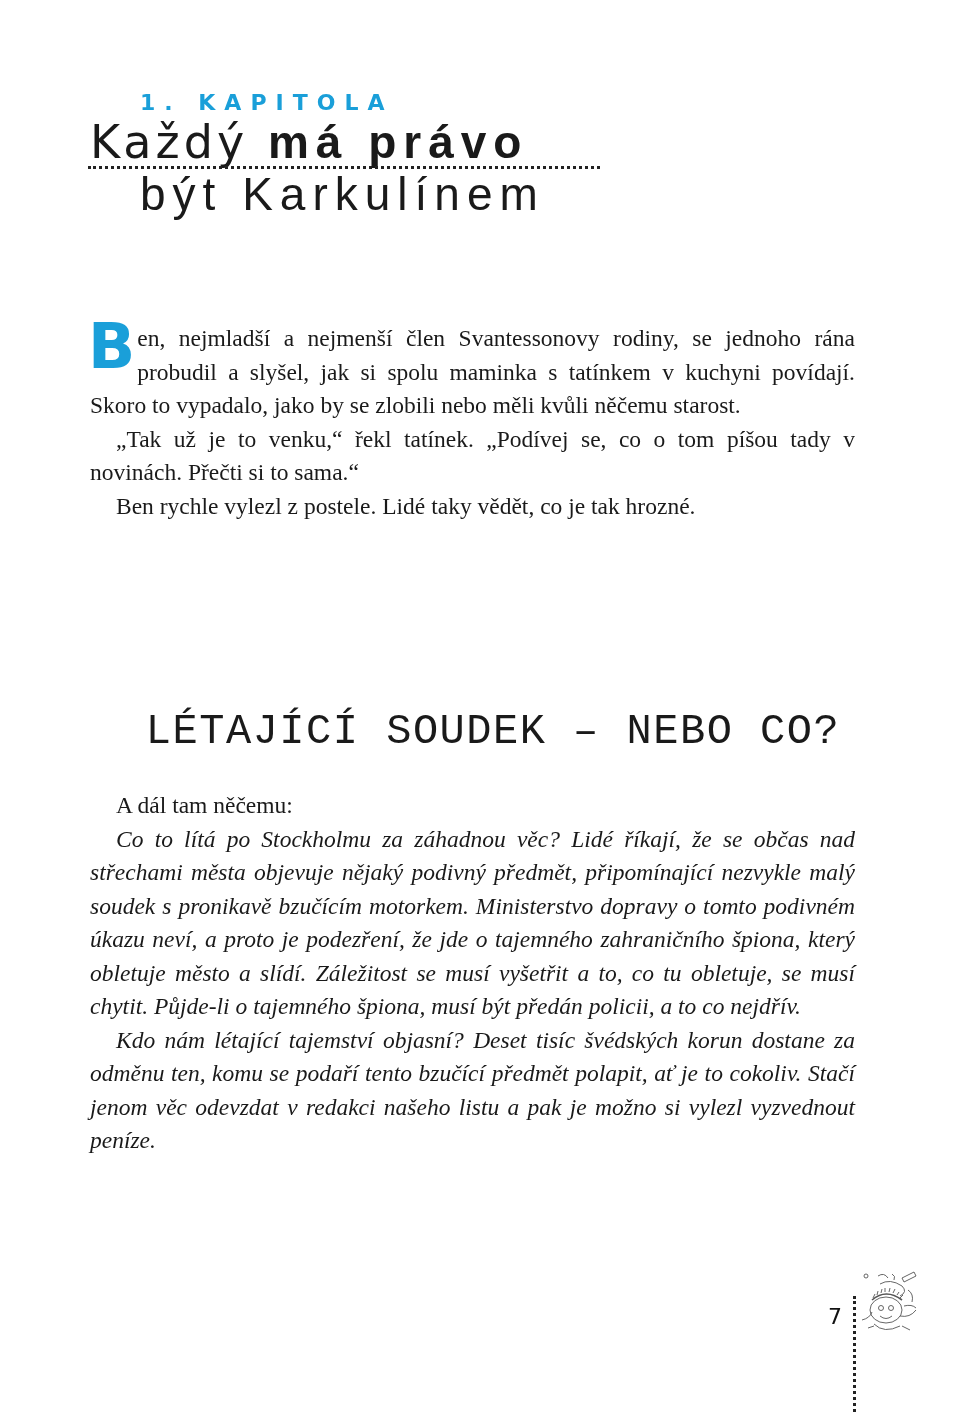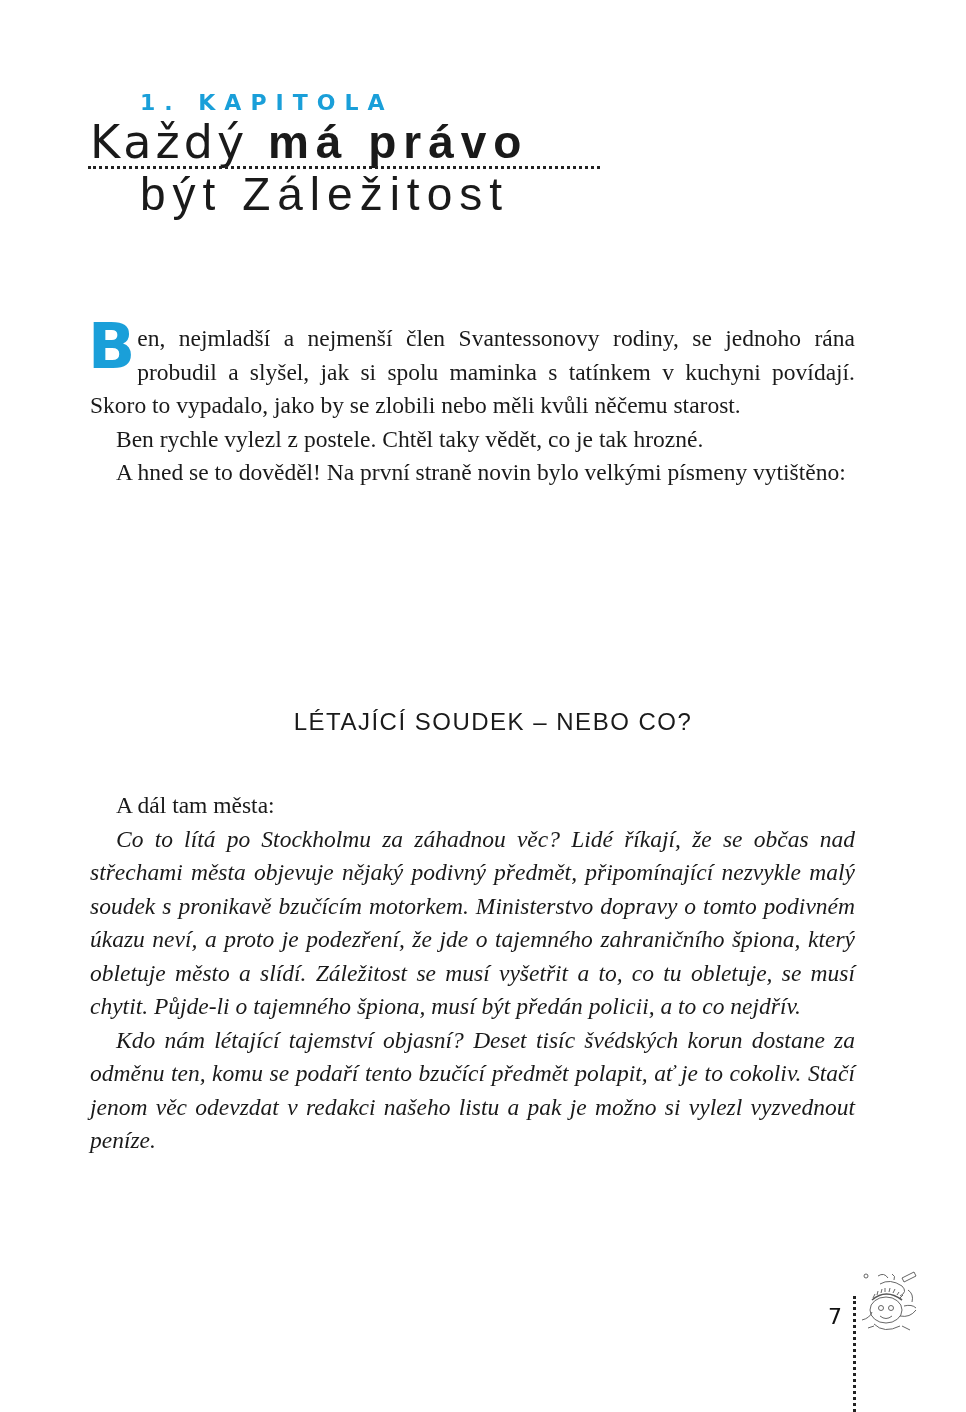--- a/index.html
+++ b/index.html
@@ -36,21 +36,21 @@
   .body-text p { margin: 0; text-indent: 26px; }
   .body-text p.first { text-indent: 0; }
   .dropcap {
     float: left; font-family: "DejaVu Sans", sans-serif; font-weight: bold;
     font-size: 62px; line-height: 50px; color: #1a9fd9; margin: 0 2px 0 -2px; height: 50px;
   }
   .part1 { top: 322px; }
 
   .headline {
     position: absolute; left: 0; width: 966px; top: 708px; text-align: center;
-    font-family: Liberation Sans, sans-serif; font-size: 24px; letter-spacing: 1.5px;
+    font-family: Liberation Mono, monospace; font-size: 42px; letter-spacing: 1.5px;
     color: #1a1a1a; padding-left: 20px; box-sizing: border-box;
   }
 
   .part2 { top: 789px; }
   .part2 p.it { font-style: italic; }
 
   .page-number {
     position: absolute; left: 828px; top: 1304px;
     font-family: "DejaVu Sans", sans-serif; font-size: 22px; color: #111;
   }
@@ -64,32 +64,32 @@
 <body>
 
 <div class="page">
 
   <div class="chapter-label">1. KAPITOLA</div>
 
   <div class="title-line1">
     <span class="bold">Každý</span><span class="light"> má právo</span>
   </div>
   <div class="title-rule"></div>
-  <div class="title-line2">být Záležitost</div>
+  <div class="title-line2">být Karkulínem</div>
 
   <div class="body-text part1">
     <p class="first"><span class="dropcap">B</span><span>en, nejmladší a nejmenší člen Svantessonovy rodiny, se jednoho rána probudil a slyšel, jak si spolu maminka s tatínkem v kuchyni povídají. Skoro to vypadalo, jako by se zlobili nebo měli kvůli něčemu starost.</span></p>
-    <p>Ben rychle vylezl z postele. Chtěl taky vědět, co je tak hrozné.</p>
-    <p>A hned se to dověděl! Na první straně novin bylo velkými písmeny vytištěno:</p>
+    <p>„Tak už je to venku,“ řekl tatínek. „Podívej se, co o tom píšou tady v novinách. Přečti si to sama.“</p>
+    <p>Ben rychle vylezl z postele. Lidé taky vědět, co je tak hrozné.</p>
   </div>
 
   <div class="headline">LÉTAJÍCÍ SOUDEK – NEBO CO?</div>
 
   <div class="body-text part2">
-    <p>A dál tam města:</p>
+    <p>A dál tam něčemu:</p>
     <p class="it">Co to lítá po Stockholmu za záhadnou věc? Lidé říkají, že se občas nad střechami města objevuje nějaký podivný předmět, připomínající nezvykle malý soudek s pronikavě bzučícím motorkem. Ministerstvo dopravy o tomto podivném úkazu neví, a proto je podezření, že jde o tajemného zahraničního špiona, který obletuje město a slídí. Záležitost se musí vyšetřit a to, co tu obletuje, se musí chytit. Půjde-li o tajemného špiona, musí být předán policii, a to co nejdřív.</p>
     <p class="it">Kdo nám létající tajemství objasní? Deset tisíc švédských korun dostane za odměnu ten, komu se podaří tento bzučící předmět polapit, ať je to cokoliv. Stačí jenom věc odevzdat v redakci našeho listu a pak je možno si vylezl vyzvednout peníze.</p>
   </div>
 
   <div class="page-number">7</div>
   <div class="side-rule"></div>
 
   <div class="illustration">
     <svg width="66" height="72" viewBox="0 0 66 72" fill="none" stroke="#555" stroke-width="0.9">
       <circle cx="8" cy="6" r="2"></circle>

